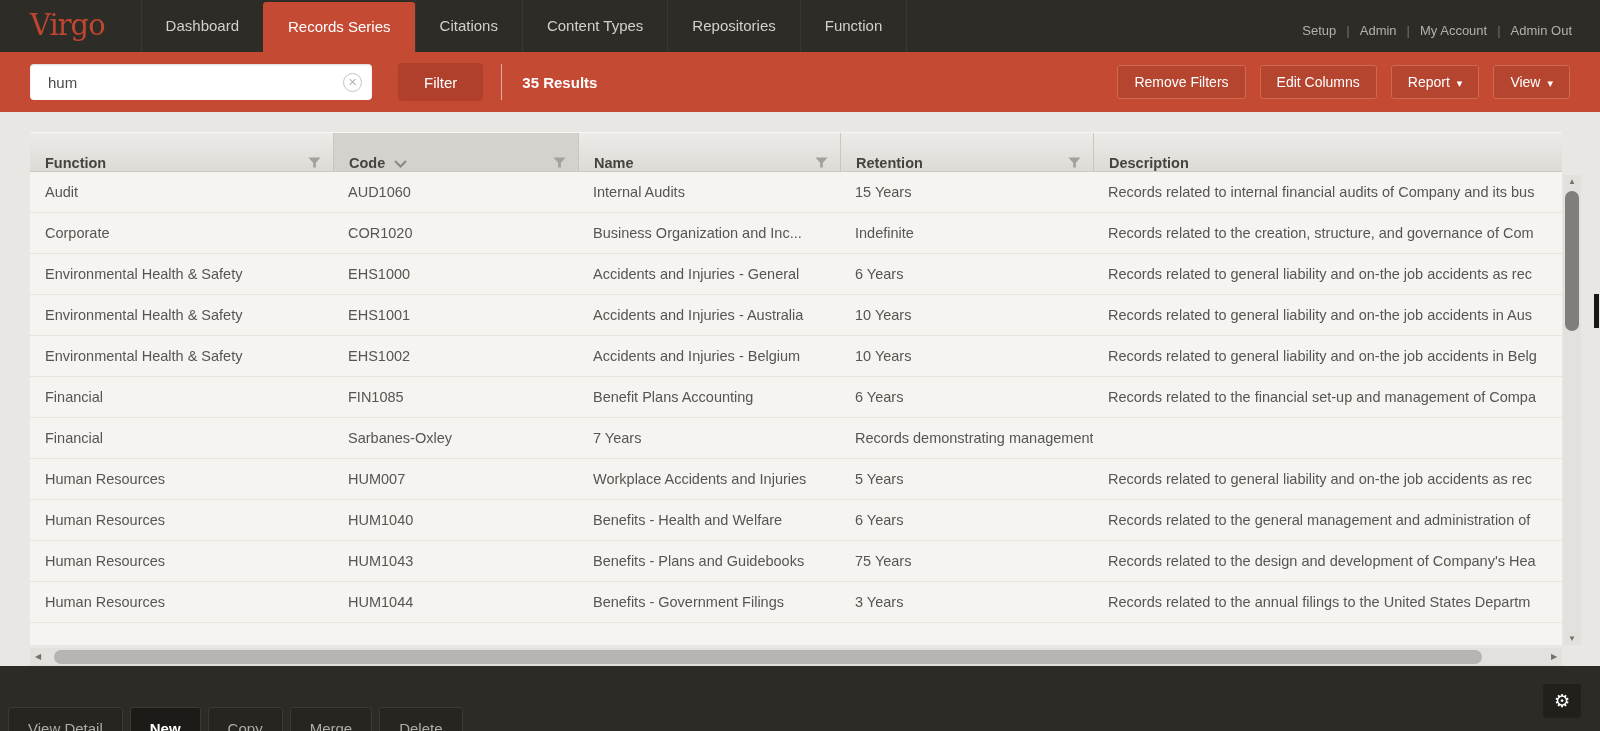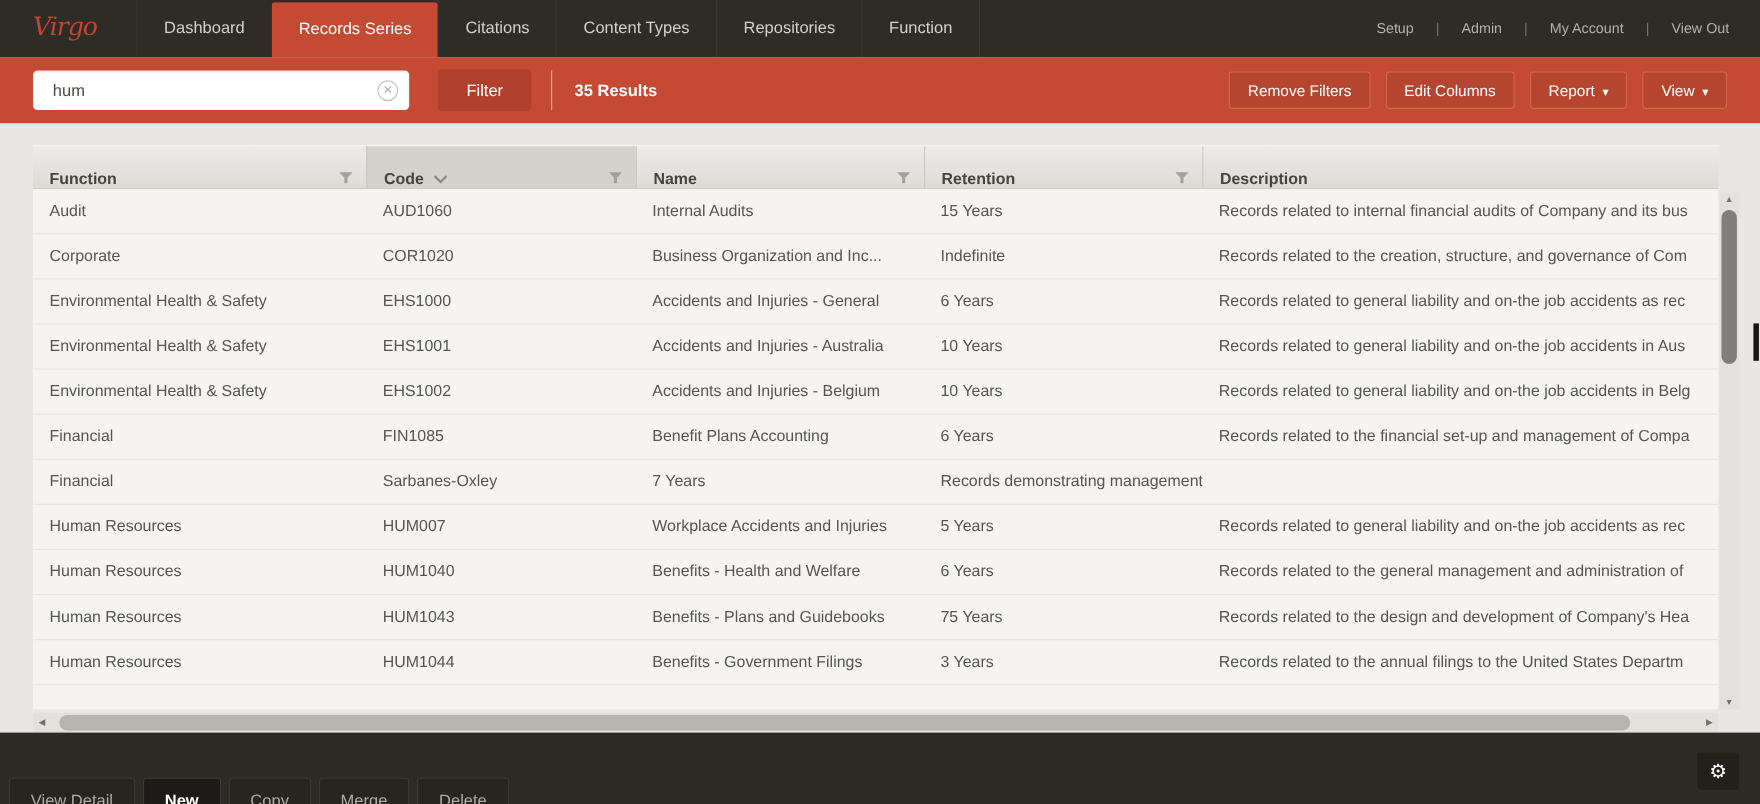--- a/index.html
+++ b/index.html
@@ -8,35 +8,35 @@
     width:1600px; height:731px; position:relative; overflow:hidden;
     background:#e9e7e4; font-family:"Liberation Sans", sans-serif;
   }
 
   
   .nav {
     position:absolute; top:0; left:0; width:1600px; height:52px;
     background:#2d2c27; display:flex; align-items:stretch;
   }
   .logo {
-    font-family:"DejaVu Serif", serif; font-size:23px; color:#bf4630;
-    line-height:50px; padding:0 36px 0 30px; letter-spacing:-1px;font-style:italic;
+    font-family:"DejaVu Serif", serif; font-size:29px; color:#bf4630;
+    line-height:50px; padding:0 36px 0 30px; letter-spacing:-1px;
   }
   .tabs { display:flex;align-items:center; }
   .tab {
     padding:0 24px; line-height:52px; font-size:15px; color:#d3d1cc;
     border-left:1px solid #383731; cursor:default; white-space:nowrap;
   }
   .tabs .tab:last-child { border-right:1px solid #383731; }
   .tab.active {
     background:#c54a33; color:#ffffff; border-left-color:transparent;
     border-radius:3px 3px 0 0; margin-top:2px; line-height:50px;
   }
   .nav-links {
-    margin-left:auto; display:flex; align-items:flex-start; gap:20px;
+    margin-left:auto; display:flex; align-items:center; gap:10px;
     padding:18px 28px 9px 0; font-size:13px; color:#b3b1ab;
   }
   .nav-links .sep { color:#73726b; }
   .nav-link { cursor:pointer; }
 
   
   .toolbar {
     position:absolute; top:52px; left:0; width:1600px; height:60px;
     background:#c54a33; display:flex; align-items:center; padding:0 30px;
   }
@@ -157,21 +157,21 @@
       <div class="tab">Repositories</div>
       <div class="tab">Function</div>
     </div>
   <div class="nav-links" id="nav-links">
       <span class="nav-link">Setup</span>
       <span class="sep">|</span>
       <span class="nav-link">Admin</span>
       <span class="sep">|</span>
       <span class="nav-link">My Account</span>
       <span class="sep">|</span>
-      <span class="nav-link">View Out</span>
+      <span class="nav-link">Admin Out</span>
     </div>
 </div>
 
 <div class="toolbar">
   <div class="search-box">
     <input value="hum" style="">
     <span class="clear-ic">✕</span>
   </div>
   <button class="filter-btn">Filter</button>
   <div class="vdiv"></div>

